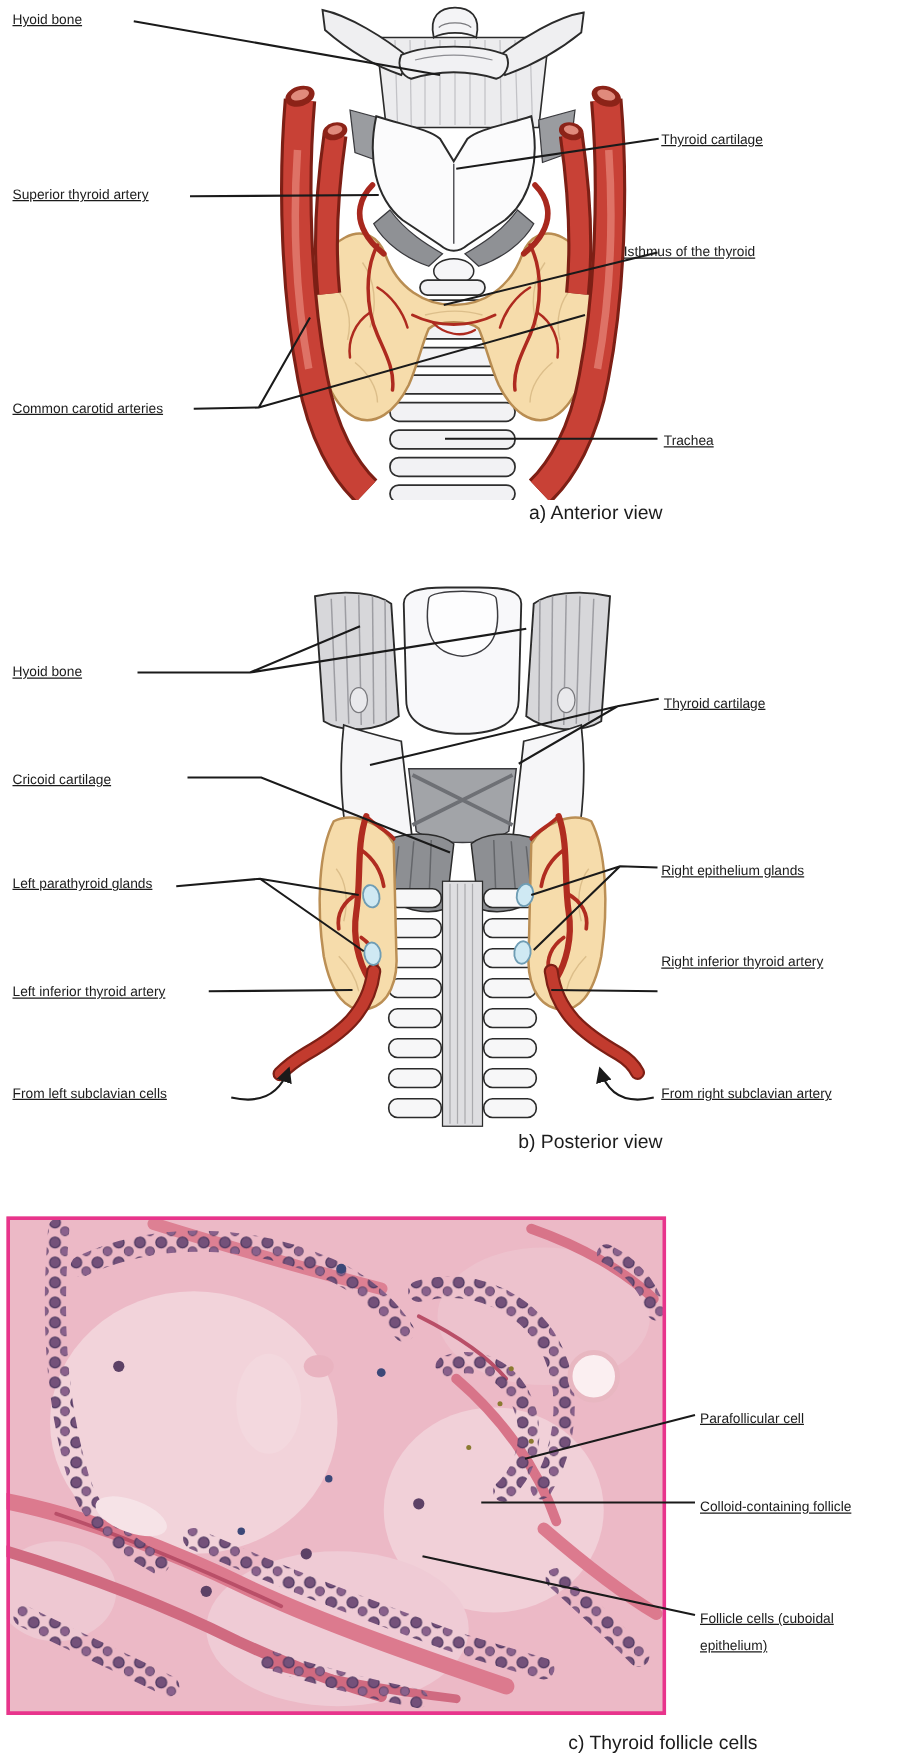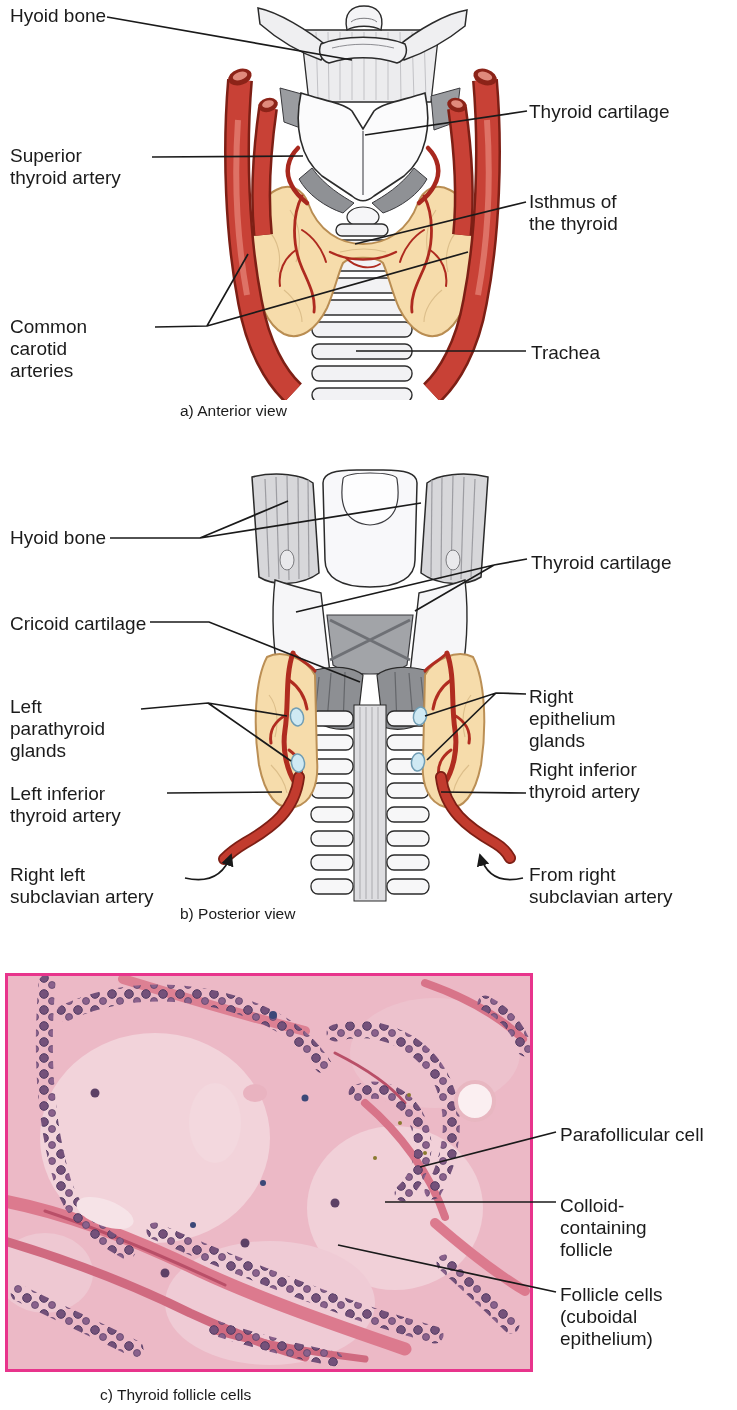--- a/index.html
+++ b/index.html
@@ -3,25 +3,25 @@
 <meta charset="utf-8">
 <style>
   html,body{margin:0;padding:0;}
   body{
     width:737px;height:1410px;position:relative;background:#ffffff;
     font-family:"Liberation Sans", sans-serif;color:#1b1b1b;overflow:hidden;
   }
   .panel-svg{position:absolute;z-index:1;}
   #overlay{position:absolute;left:0;top:0;z-index:5;pointer-events:none;}
   .lbl{
-    position:absolute;z-index:6;font-size:19px;line-height:22px;color:#1b1b1b;
+    position:absolute;z-index:6;font-size:11px;line-height:22px;color:#1b1b1b;text-decoration:underline;
   }
   .nowrap{white-space:nowrap;}
   .caption{
-    position:absolute;z-index:6;font-size:15.5px;color:#1b1b1b;text-align:left;
+    position:absolute;z-index:6;font-size:15.5px;color:#1b1b1b;text-align:right;
   }
 </style>
 </head>
 <body>
 
 <svg class="panel-svg" style="left:180px;top:0;width:365px;height:400px" viewBox="0 0 365 400">
 
   <g>
     <path d="M121,30 L259,30 L251,102 L129,102 Z" fill="#ececee" stroke="#2b2b2b" stroke-width="1.3"></path>
     <g stroke="#c2c2c6" stroke-width="1">
@@ -320,32 +320,32 @@
 
     <path d="M556,1132 L420,1167"></path>
     <path d="M556,1202 L385,1202"></path>
     <path d="M556,1292 L338,1245"></path>
   </g>
 </svg>
 
 <div class="lbl nowrap" style="left:10px;top:5px">Hyoid bone</div>
 <div class="lbl nowrap" style="left:529px;top:101px">Thyroid cartilage</div>
 <div class="lbl" style="left:10px;top:145px;width:125px">Superior thyroid artery</div>
-<div class="lbl" style="left:529px;top:191px;width:108px">Isthmus of the thyroid</div>
+<div class="lbl" style="left:499px;top:191px;width:108px">Isthmus of the thyroid</div>
 <div class="lbl" style="left:10px;top:316px;width:122px">Common carotid arteries</div>
 <div class="lbl nowrap" style="left:531px;top:342px">Trachea</div>
 <div class="caption" style="left:180px;top:402px;width:350px">a) Anterior view</div>
 
 <div class="lbl nowrap" style="left:10px;top:527px">Hyoid bone</div>
 <div class="lbl nowrap" style="left:531px;top:552px">Thyroid cartilage</div>
 <div class="lbl nowrap" style="left:10px;top:613px">Cricoid cartilage</div>
 <div class="lbl" style="left:10px;top:696px;width:120px">Left parathyroid glands</div>
 <div class="lbl" style="left:529px;top:686px;width:132px">Right epithelium glands</div>
 <div class="lbl" style="left:10px;top:783px;width:145px">Left inferior thyroid artery</div>
 <div class="lbl" style="left:529px;top:759px;width:152px">Right inferior thyroid artery</div>
-<div class="lbl" style="left:10px;top:864px;width:150px">Right left subclavian artery</div>
+<div class="lbl" style="left:10px;top:864px;width:150px">From left subclavian cells</div>
 <div class="lbl" style="left:529px;top:864px;width:158px">From right subclavian artery</div>
 <div class="caption" style="left:180px;top:905px;width:350px">b) Posterior view</div>
 
 <div class="lbl nowrap" style="left:560px;top:1124px">Parafollicular cell</div>
 <div class="lbl" style="left:560px;top:1195px;width:135px">Colloid-containing follicle</div>
 <div class="lbl" style="left:560px;top:1284px;width:155px">Follicle cells (cuboidal epithelium)</div>
 <div class="caption" style="left:100px;top:1386px;width:506px">c) Thyroid follicle cells</div>
 
 </body></html>

